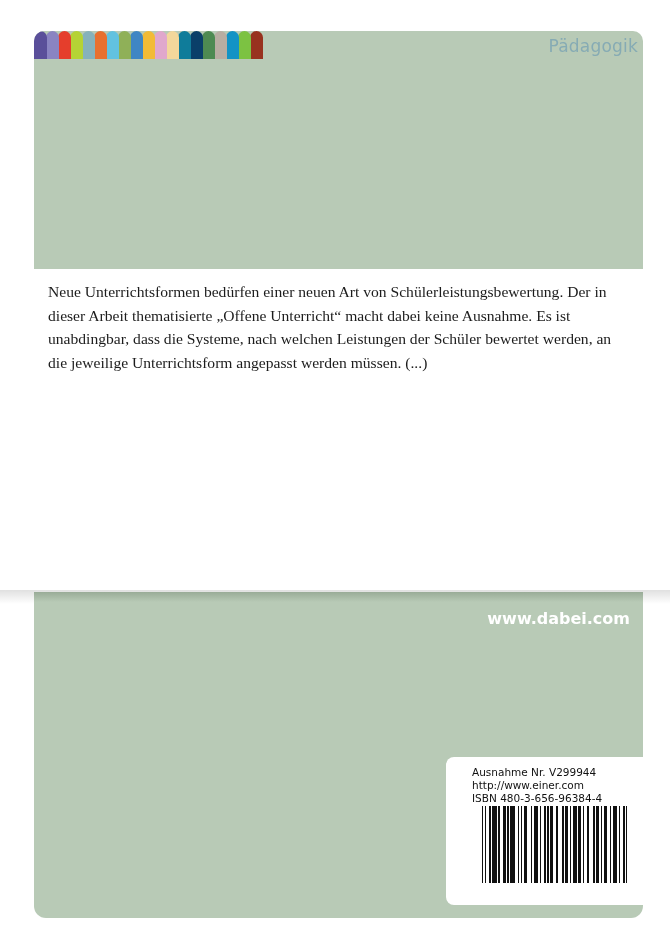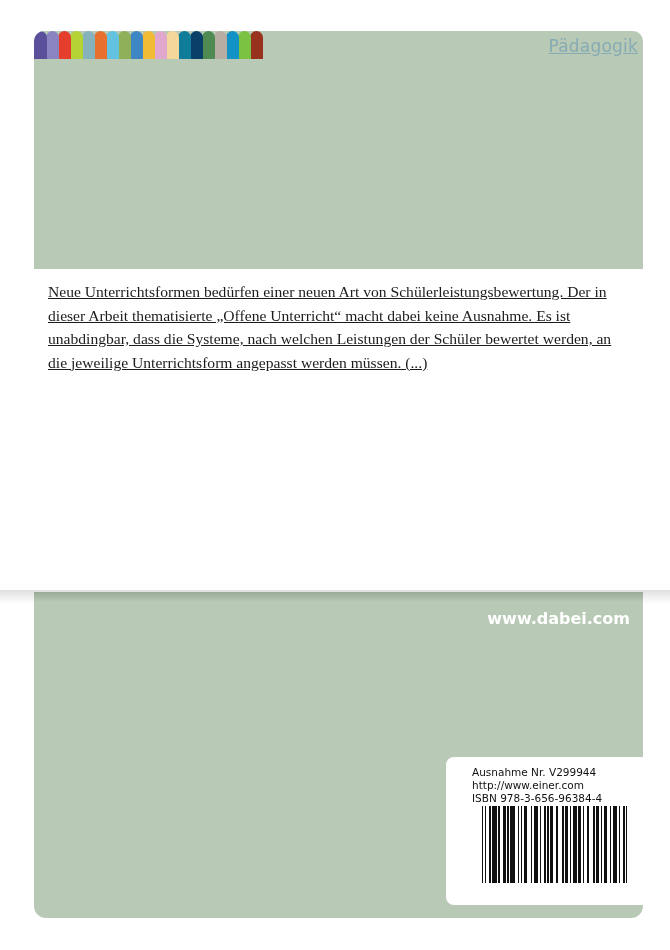--- a/index.html
+++ b/index.html
@@ -15,26 +15,26 @@
     .stripes {
       position: absolute; left: 0; top: 0; height: 28px; display: flex;
     }
     .stripe {
       width: 13px; height: 28px; margin-right: -1px;
       border-radius: 9px 9px 0 0;
     }
     .category {
       position: absolute; right: 5px; top: 5px;
       font-family: "DejaVu Sans", sans-serif; font-size: 17px;
-      color: #86abb4; letter-spacing: 0.2px; text-decoration: underline;
+      color: #86abb4; letter-spacing: 0.2px;
     }
     .blurb {
       position: absolute; left: 48px; top: 280px; width: 580px;
       font-family: "Liberation Serif", serif; font-size: 15.6px;
-      line-height: 23.5px; color: #1c1c1c; text-decoration: underline;
+      line-height: 23.5px; color: #1c1c1c;
     }
     .blurb p { margin: 0; }
     .divider-shadow {
       position: absolute; left: 0; top: 590px; width: 670px; height: 14px;
       background: linear-gradient(to bottom, rgba(0,0,0,0.12), rgba(0,0,0,0));
     }
     .bottom-panel {
       position: absolute; left: 34px; top: 592px; width: 609px; height: 326px;
       background: #b8cab6; border-radius: 0 0 12px 12px; overflow: hidden;
     }
@@ -103,21 +103,21 @@
 
 <div class="divider-shadow"></div>
 
 <div class="bottom-panel">
   <div class="publisher-url">www.dabei.com</div>
 
   <div class="barcode-box">
     <div class="barcode-meta">
       <div>Ausnahme Nr. V299944</div>
       <div>http://www.einer.com</div>
-      <div>ISBN 978-3-656-96384-4</div>
+      <div>ISBN 480-3-656-96384-4</div>
     </div>
     <div class="barcode-bars" id="bars">
         <div class="bar" style="width: 1.48485px; background: rgb(17, 17, 17);"></div>
         <div class="bar" style="width: 1.48485px; background: rgb(255, 255, 255);"></div>
         <div class="bar" style="width: 1.48485px; background: rgb(17, 17, 17);"></div>
         <div class="bar" style="width: 2.9697px; background: rgb(255, 255, 255);"></div>
         <div class="bar" style="width: 1.48485px; background: rgb(17, 17, 17);"></div>
         <div class="bar" style="width: 1.48485px; background: rgb(255, 255, 255);"></div>
         <div class="bar" style="width: 4.45455px; background: rgb(17, 17, 17);"></div>
         <div class="bar" style="width: 1.48485px; background: rgb(255, 255, 255);"></div>

